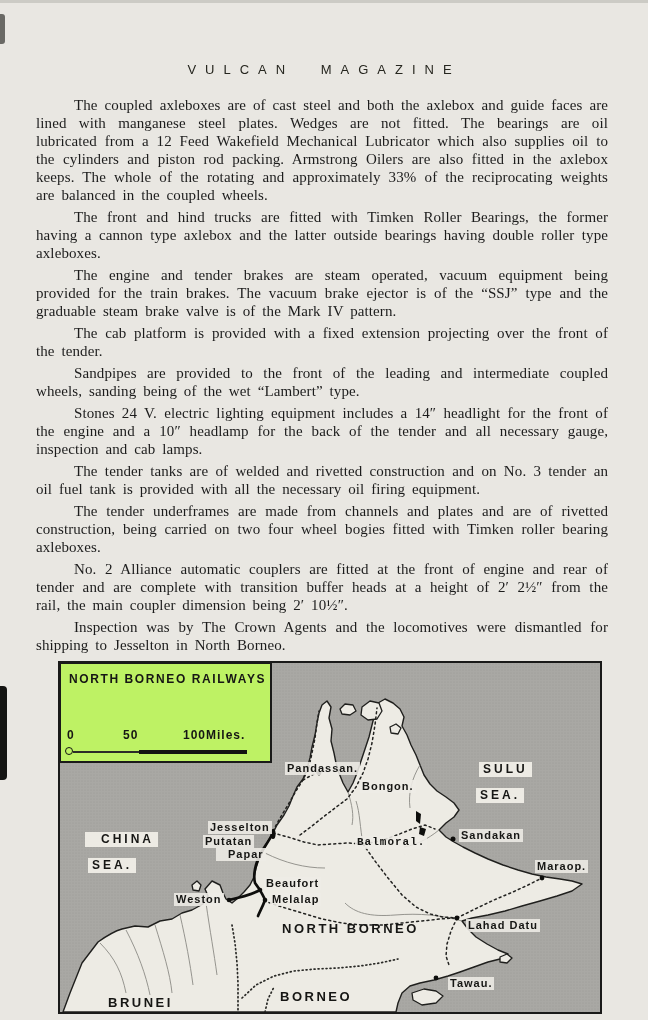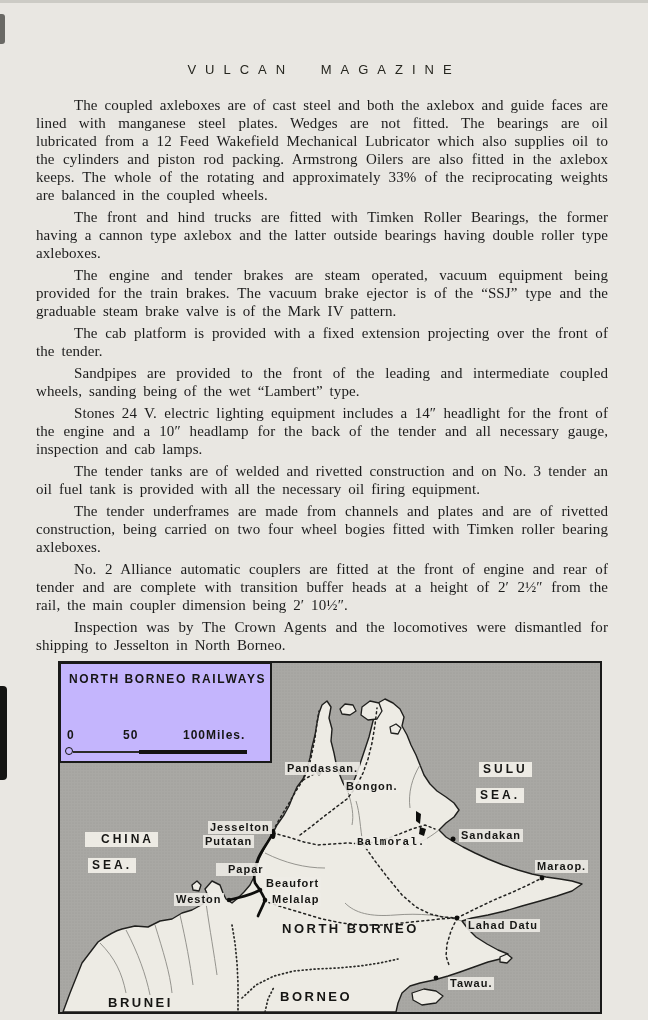--- a/index.html
+++ b/index.html
@@ -46,21 +46,21 @@
     font-family:"Liberation Sans", sans-serif;
     font-size:11px;font-weight:bold;color:#161614;
     letter-spacing:1px;white-space:nowrap;
     background:rgba(238,236,230,.88);
     padding:0 2px;line-height:13px;
   }
   .map-label.sea{font-size:12px;letter-spacing:3px;background:rgba(240,238,232,.95);padding:1px 4px;}
   .map-label.region{font-size:13px;letter-spacing:2.5px;background:transparent;font-weight:bold;}
   .legend{
     position:absolute;left:0;top:0;width:212px;height:100px;
-    background:#c4b5fd;border:2px solid #1a1a19;border-left-width:1px;border-top-width:1px;
+    background:#bef264;border:2px solid #1a1a19;border-left-width:1px;border-top-width:1px;
     font-family:"Liberation Sans", sans-serif;color:#161614;
     box-sizing:border-box;
   }
   .legend-title{position:absolute;left:8px;top:8px;font-size:12px;font-weight:bold;letter-spacing:1.6px;}
   .legend-gauge{position:absolute;left:8px;top:37px;font-size:12px;font-weight:bold;letter-spacing:1.2px;}
   .rail-symbol{display:inline-block;width:24px;height:3px;background:#141412;vertical-align:middle;margin-left:6px;}
   .scale-tick{position:absolute;top:64px;font-size:12px;font-weight:bold;letter-spacing:1px;}
   .tick-0{left:6px;} .tick-50{left:62px;} .tick-100{left:122px;}
   .scale-circle{position:absolute;left:4px;top:83px;width:8px;height:8px;border:1.6px solid #141412;border-radius:50%;box-sizing:border-box;background:transparent;}
   .scale-thin{position:absolute;left:12px;top:87px;width:66px;height:2px;background:#2c2c28;}
@@ -168,28 +168,28 @@
       <div class="legend-title">NORTH BORNEO RAILWAYS</div>
       <span class="scale-tick tick-0">0</span>
       <span class="scale-tick tick-50">50</span>
       <span class="scale-tick tick-100">100Miles.</span>
       <div class="scale-circle"></div>
       <div class="scale-thin"></div>
       <div class="scale-thick"></div>
     </div>
 
     <span class="map-label" style="left:185px;top:99px;margin-left:40px;">Pandassan.</span>
-    <span class="map-label" style="left:284px;top:117px;">Bongon.</span>
+    <span class="map-label" style="left:300px;top:117px;">Bongon.</span>
     <span class="map-label sea" style="left:419px;top:99px;">SULU</span>
     <span class="map-label sea" style="left:416px;top:125px;">SEA.</span>
     <span class="map-label sea" style="left:25px;top:169px;padding-left:16px;">CHINA</span>
     <span class="map-label sea" style="left:28px;top:195px;">SEA.</span>
     <span class="map-label" style="left:148px;top:158px;">Jesselton</span>
     <span class="map-label" style="left:143px;top:172px;">Putatan</span>
-    <span class="map-label" style="left:156px;top:200px;padding-left:12px;">Papar</span>
+    <span class="map-label" style="left:156px;top:185px;padding-left:12px;">Papar</span>
     <span class="map-label" style="left:114px;top:230px;">Weston</span>
     <span class="map-label" style="left:204px;top:214px;">Beaufort</span>
     <span class="map-label" style="left:210px;top:230px;">Melalap</span>
     <span class="map-label" style="left:295px;top:173px;font-family:Liberation Mono, monospace;">Balmoral.</span>
     <span class="map-label" style="left:399px;top:166px;">Sandakan</span>
     <span class="map-label" style="left:475px;top:197px;">Maraop.</span>
     <span class="map-label region" style="left:220px;top:259px;">NORTH BORNEO</span>
     <span class="map-label" style="left:406px;top:256px;">Lahad Datu</span>
     <span class="map-label" style="left:388px;top:314px;text-align:center;">Tawau.</span>
     <span class="map-label region" style="left:46px;top:333px;">BRUNEI</span>

